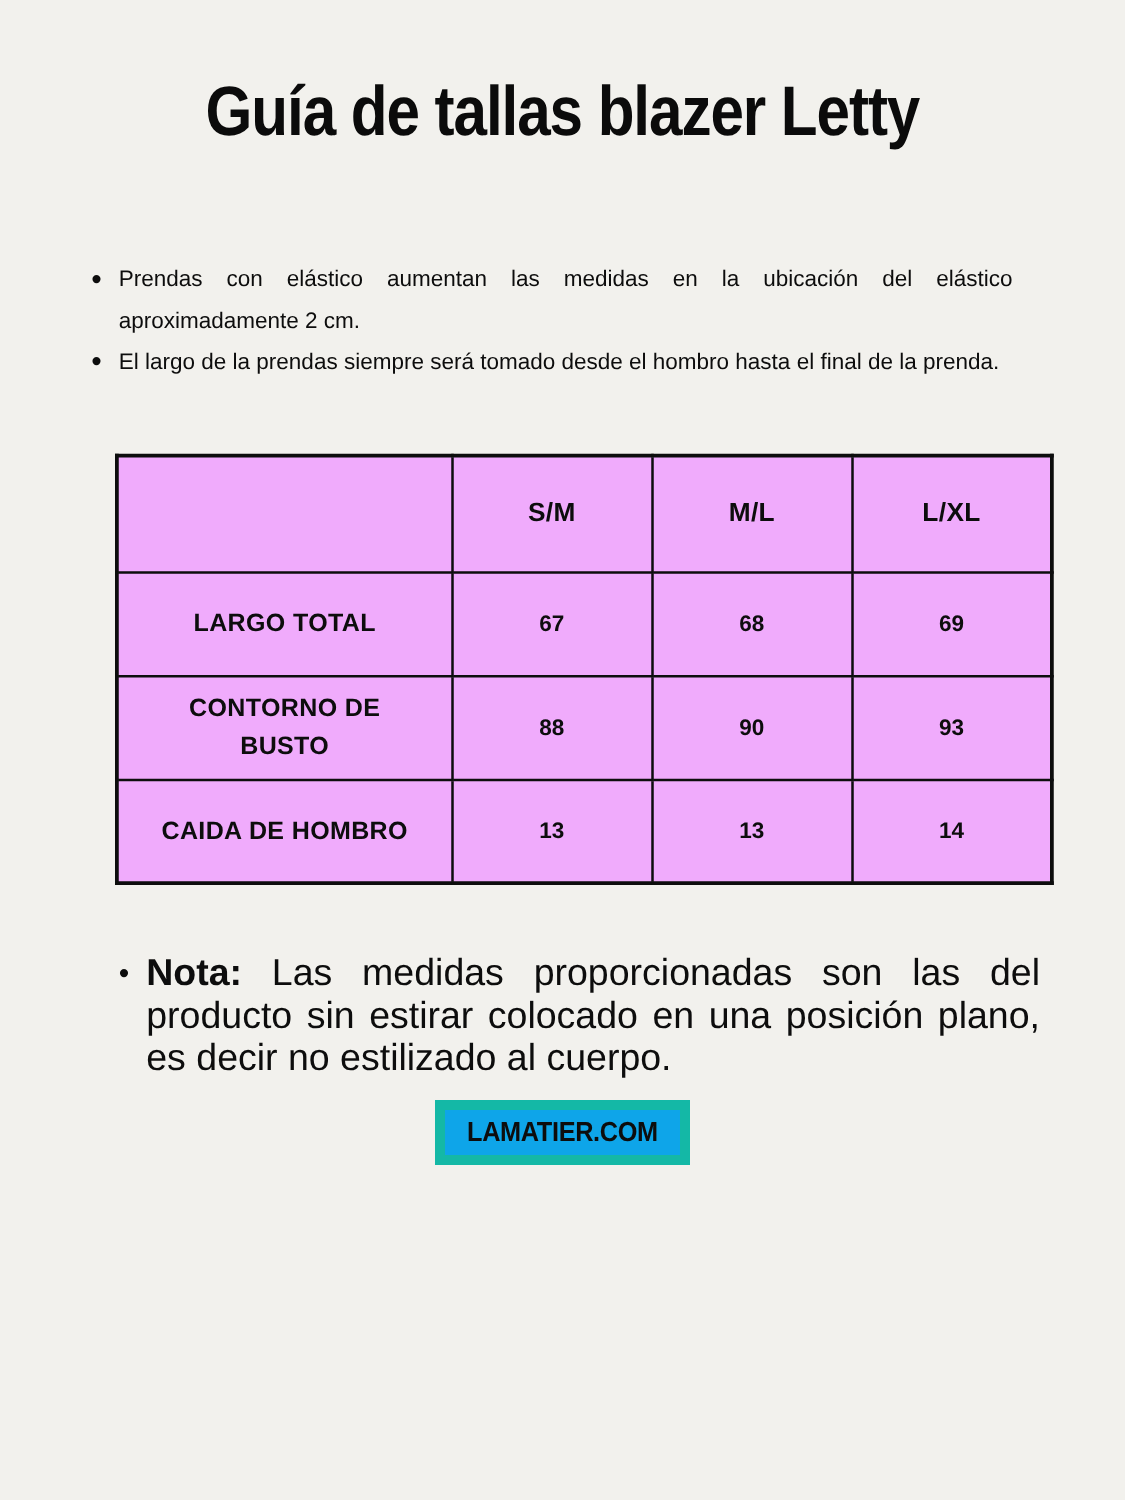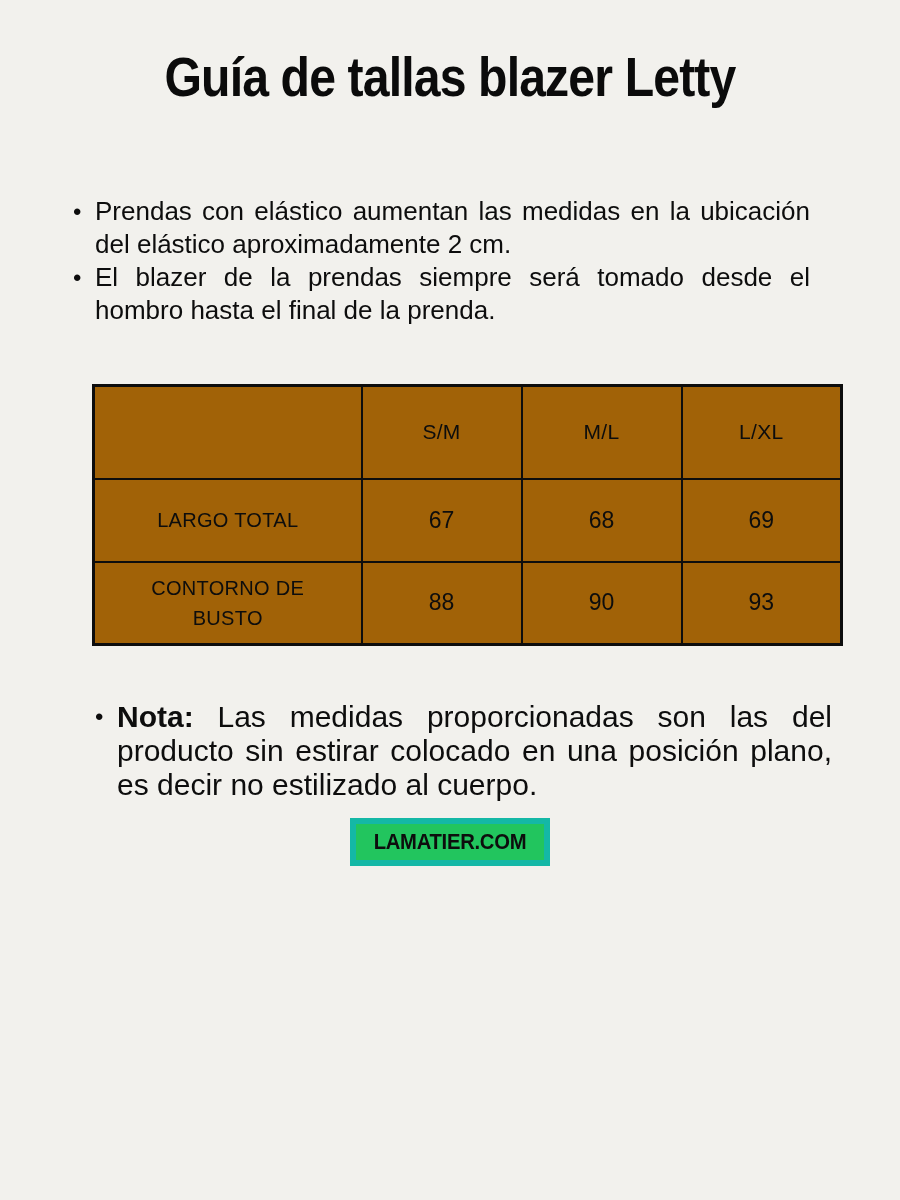--- a/index.html
+++ b/index.html
@@ -5,21 +5,21 @@
   * { margin: 0; padding: 0; box-sizing: border-box; }
   html, body {
     width: 900px; height: 1200px;
     font-family: "Liberation Sans", "DejaVu Sans", sans-serif;
   }
   body { background: #f2f1ed; color: #0d0d0d; overflow: hidden; }
 
   .page { width: 900px; height: 1200px; position: relative; }
 
   
-  .title-wrap { margin-top: 44px; text-align: center; }
+  .title-wrap { margin-top: 56px; text-align: center; }
   .page-title {
     display: inline-block;
     font-size: 56px;
     font-weight: 800;
     letter-spacing: -1px;
     transform: scaleX(0.86);
     transform-origin: center;
     white-space: nowrap;
     color: #0b0b0b;
   }
@@ -35,62 +35,62 @@
   .bullet-item { display: flex; align-items: flex-start; }
   .bullet {
     width: 22px;
     flex: 0 0 22px;
     font-size: 24px;
     line-height: 33px;
     text-align: left;
   }
   .bullet-text {
     flex: 1;
-    font-size: 26px;
+    font-size: 18px;
     line-height: 33px;
     text-align: justify;
     text-justify: inter-word;
   }
 
   
   table.size-table {
     margin: 57px 0 0 92px;
     width: 748px;
     border-collapse: collapse;
     table-layout: fixed;
     border: 3px solid #0d0d0d;
   }
   .size-table th, .size-table td {
     border: 2px solid #0d0d0d;
     text-align: center;
     vertical-align: middle;
-    font-weight: 400;
-    background: #a16207;
+    font-weight: 700;
+    background: #f0abfc;
   }
   .size-table thead th { height: 93px; font-size: 21px; letter-spacing: 0.3px; }
   .size-table tbody tr { height: 83px; }
   .size-table tbody th { font-size: 20px; letter-spacing: 0.3px; }
-  .size-table tbody td { font-size: 23px; }
+  .size-table tbody td { font-size: 18px; }
   .label-inner {
     display: inline-block;
     max-width: 198px;
     line-height: 30px;
   }
 
   
   .note-section { margin: 54px 68px 0 95px; }
   .note-section .bullet-text { font-size: 30px; line-height: 34px; }
   .note-label { font-weight: 700; }
 
   
   .footer { margin-top: 16px; display: flex; justify-content: center; }
   .brand-box {
-    border: 6px solid #14b8a6;
+    border: 8px solid #14b8a6;
     padding: 5px 11px;
-    background: #22c55e;
+    background: #0ea5e9;
   }
   .brand-label {
     display: inline-block;
     font-size: 22px;
     font-weight: 700;
     letter-spacing: -0.3px;
     transform: scaleX(0.92);
     transform-origin: center;
     white-space: nowrap;
     color: #0d0d0d;
@@ -105,21 +105,21 @@
     <h1 class="page-title">Guía de tallas blazer Letty</h1>
   </div>
 
   <div class="considerations">
     <div class="bullet-item">
       <span class="bullet">•</span>
       <p class="bullet-text">Prendas con elástico aumentan las medidas en la ubicación del elástico aproximadamente 2 cm.</p>
     </div>
     <div class="bullet-item">
       <span class="bullet">•</span>
-      <p class="bullet-text">El blazer de la prendas siempre será tomado desde el hombro hasta el final de la prenda.</p>
+      <p class="bullet-text">El largo de la prendas siempre será tomado desde el hombro hasta el final de la prenda.</p>
     </div>
   </div>
 
   <table class="size-table">
     <colgroup>
       <col style="width:268px">
       <col style="width:160px">
       <col style="width:160px">
       <col style="width:160px">
     </colgroup>
@@ -137,20 +137,26 @@
         <td>67</td>
         <td>68</td>
         <td>69</td>
       </tr>
       <tr>
         <th><span class="label-inner">CONTORNO DE BUSTO</span></th>
         <td>88</td>
         <td>90</td>
         <td>93</td>
       </tr>
+      <tr>
+        <th><span class="label-inner">CAIDA DE HOMBRO</span></th>
+        <td>13</td>
+        <td>13</td>
+        <td>14</td>
+      </tr>
     </tbody>
   </table>
 
   <div class="note-section bullet-item">
     <span class="bullet">•</span>
     <p class="bullet-text"><span class="note-label">Nota:</span><span> Las medidas proporcionadas son las del producto sin estirar colocado en una posición plano, es decir no estilizado al cuerpo.</span></p>
   </div>
 
   <div class="footer">
     <div class="brand-box">

